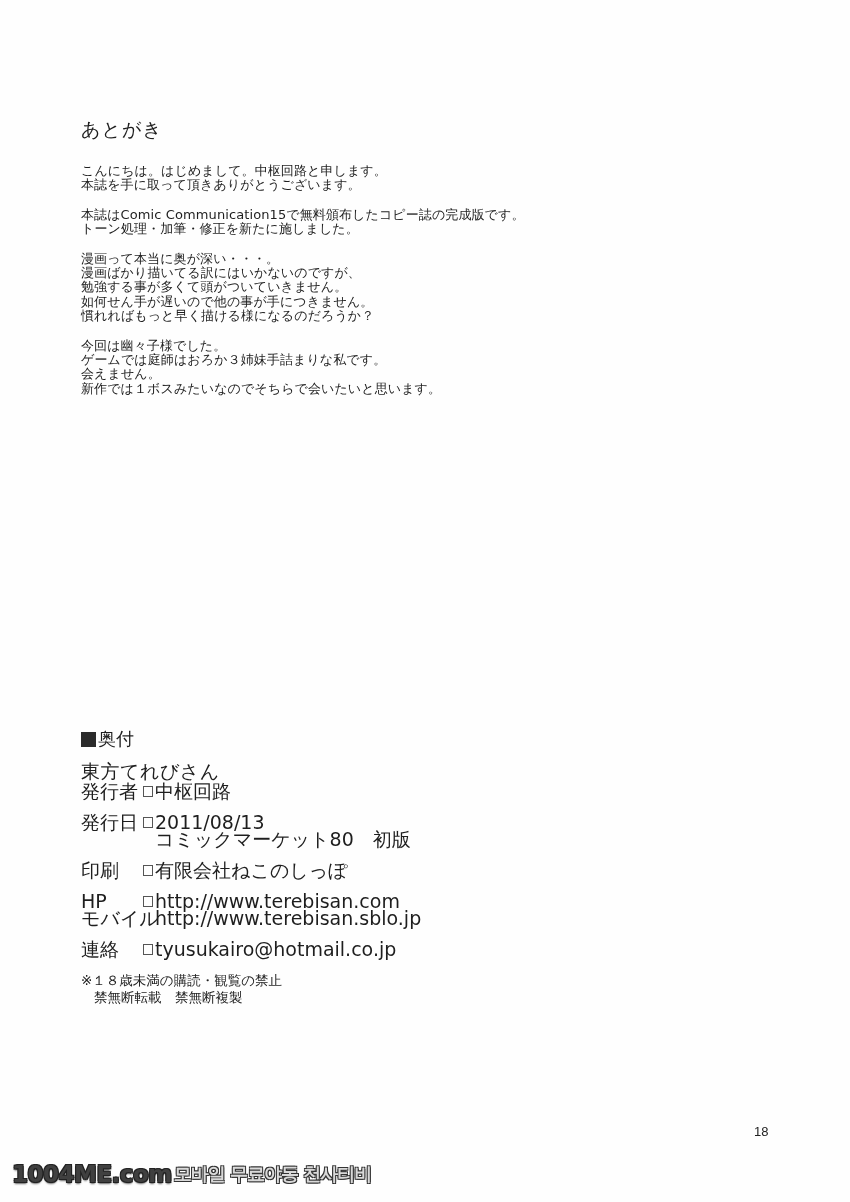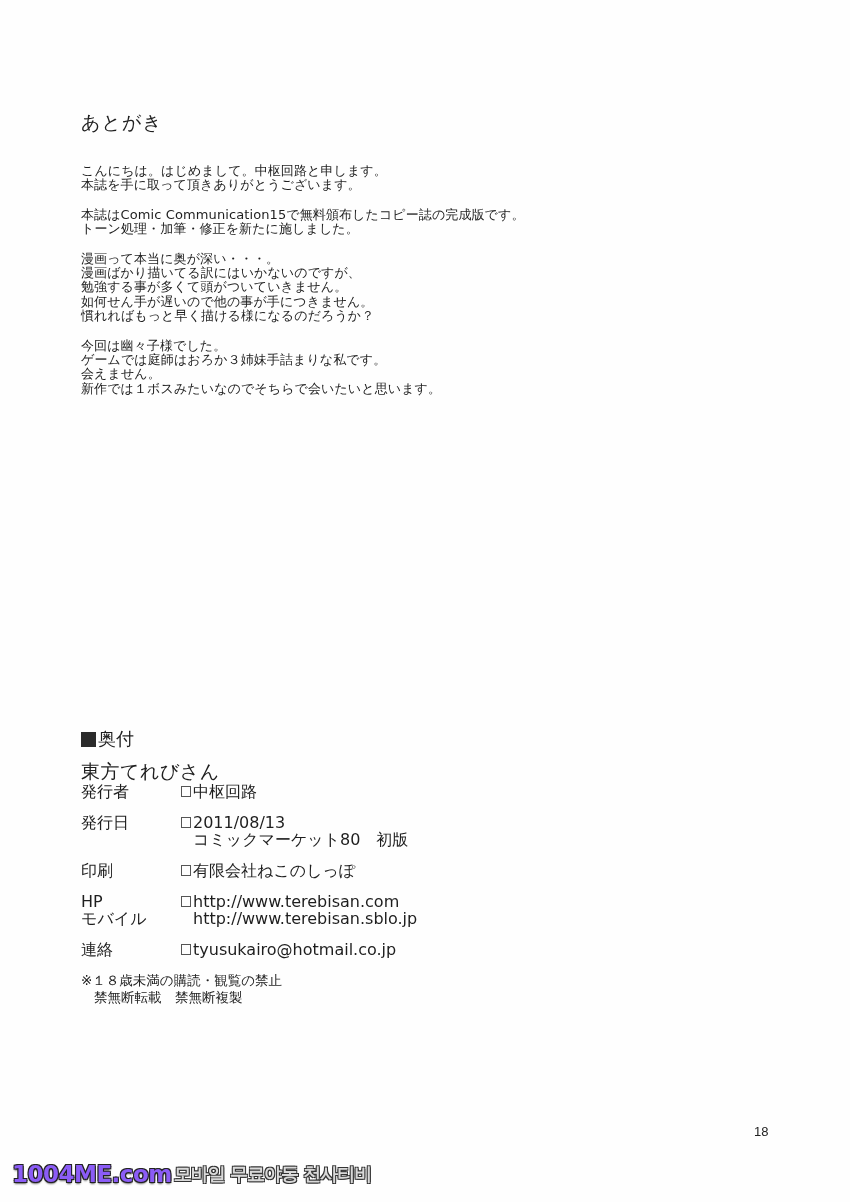--- a/index.html
+++ b/index.html
@@ -4,21 +4,21 @@
   <style>
     html, body { margin: 0; padding: 0; }
     body {
       width: 850px; height: 1202px; background: #ffffff;
       position: relative; overflow: hidden;
       font-family: "DejaVu Sans", "Liberation Sans", sans-serif;
       color: #1e1e1e;
     }
     .page { position: absolute; inset: 0; background: #fefefe; }
     .afterword-title {
-      position: absolute; left: 81px; top: 109px;
+      position: absolute; left: 81px; top: 116px;
       font-size: 19px; line-height: 26px; letter-spacing: 1px;
     }
     .afterword-body {
       position: absolute; left: 81px; top: 164px; width: 560px;
     }
     .para { margin: 0 0 15px 0; }
     .line {
       display: block; font-size: 13px; line-height: 14.4px;
       white-space: nowrap; letter-spacing: 0.1px;
     }
@@ -27,21 +27,21 @@
       font-size: 18px; line-height: 24px; display: flex; align-items: center;
     }
     .sq-filled {
       display: inline-block; width: 15px; height: 15px; background: #2b2b2b;
       margin-right: 2px;
     }
     .book-title {
       margin-top: 8px; font-size: 19px; line-height: 24px; letter-spacing: 0.5px;
     }
     .row {
-      display: flex; font-size: 16px; line-height: 17px; white-space: nowrap; gap: 38px;
+      display: flex; font-size: 19px; line-height: 17px; white-space: nowrap;
     }
     .row .label { width: 62px; flex: none; }
     .row .value { display: flex; align-items: center; }
     .sq-empty {
       display: inline-block; width: 10px; height: 11px; border: 1px solid #555;
       margin-right: 2px; box-sizing: border-box;
     }
     .indent { padding-left: 12px; }
     .gap-s { margin-top: 14px; }
     .notice { font-size: 13.5px; line-height: 17px; white-space: nowrap; }
@@ -50,21 +50,21 @@
       position: absolute; left: 754px; top: 1124px;
       font-size: 13px; line-height: 16px; color: #222;
       font-family: "Liberation Sans Narrow", "Liberation Sans", sans-serif;
     }
     .watermark {
       position: absolute; left: 12px; top: 1160px; height: 28px;
       display: flex; align-items: center; white-space: nowrap;
     }
     .wm-domain {
       font-family: "DejaVu Sans", sans-serif; font-weight: bold;
-      font-size: 23px; letter-spacing: -0.5px; color: #8b5cf6;
+      font-size: 23px; letter-spacing: -0.5px; color: #404040;
       text-shadow: -1px -1px 0 #222, 1px -1px 0 #222, -1px 1px 0 #222, 1px 1px 0 #222,
                    0 2px 2px #666;
     }
     .wm-tagline {
       font-family: "DejaVu Sans", sans-serif; font-weight: bold;
       font-size: 18px; letter-spacing: -1px; color: #d9d9d9; margin-left: 2px;
       text-shadow: -1px -1px 0 #333, 1px -1px 0 #333, -1px 1px 0 #333, 1px 1px 0 #333;
     }
   </style>
 </head>

